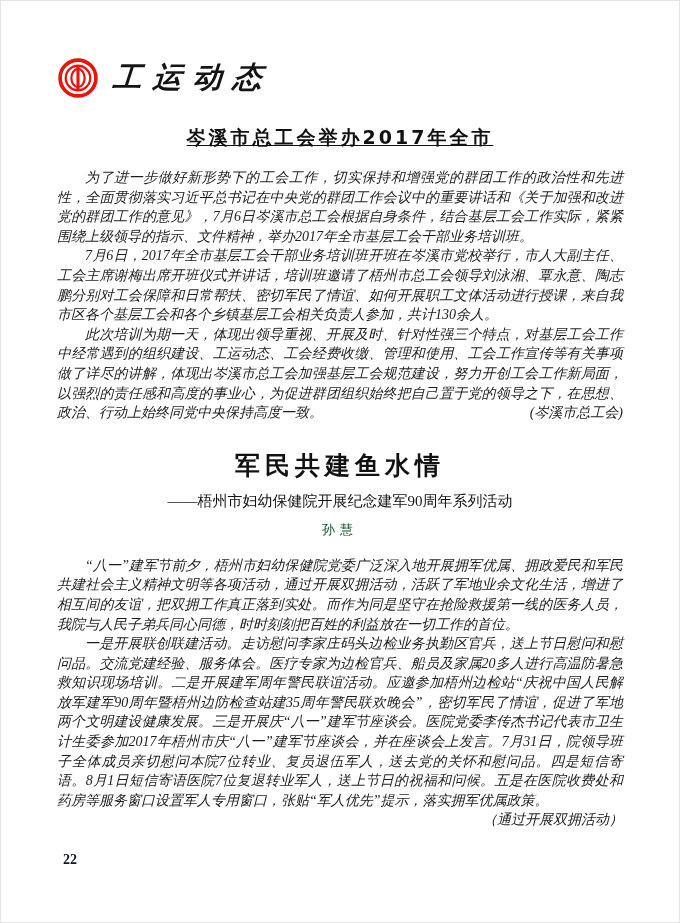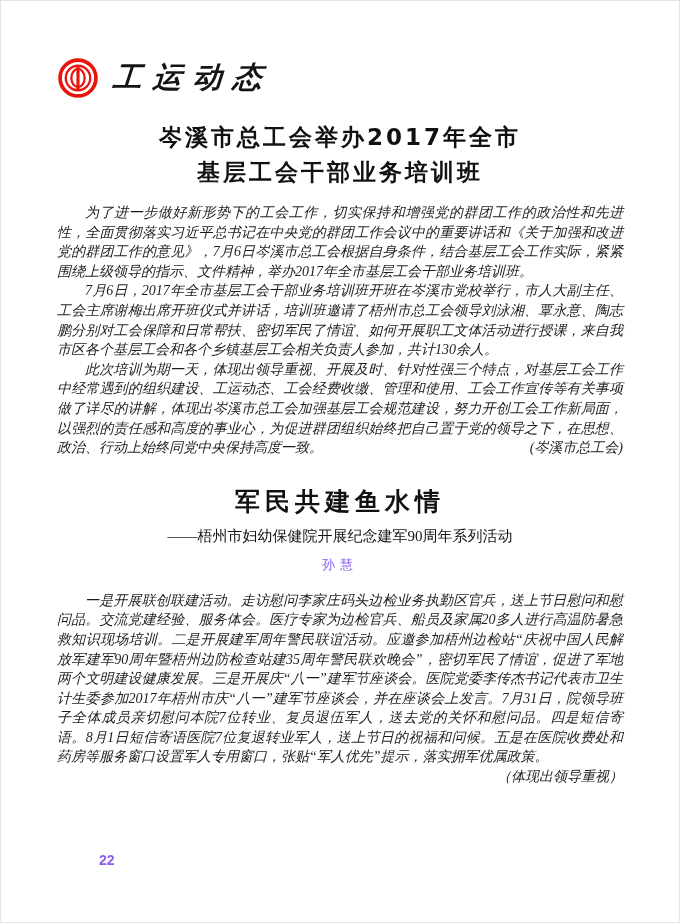--- a/index.html
+++ b/index.html
@@ -37,112 +37,112 @@
     color: #141414;
     white-space: nowrap;
     transform: skewX(-4deg);
   }
   
   .a1-title {
     margin: 20px 0 13px 0;
     text-align: center;
     font-family: "DejaVu Sans", sans-serif;
     font-weight: bold;
-    font-size: 23px;
+    font-size: 19px;
     line-height: 35px;
     letter-spacing: 3px;
     color: #111;
+    text-decoration: underline;
   }
   p.bodytext {
     margin: 0;
     font-size: 14px;
     line-height: 19.6px;
     text-align: justify;
     text-indent: 2em;
     color: #1c1c1c;
     font-style: italic;
   }
   p.bodytext .attribution {
     float: right;
     text-indent: 0;
   }
   
   .a2-title {
     margin: 29px 0 0 0;
     text-align: center;
-    font-family: Liberation Sans, sans-serif;
+    font-family: Liberation Serif, serif;
     font-weight: bold;
     font-size: 25px;
     line-height: 28px;
     letter-spacing: 5px;
     color: #111;
   }
   .a2-subtitle {
     margin-top: 13px;
     text-align: center;
     font-weight: normal;
     font-size: 15px;
     line-height: 17px;
     color: #141414;
   }
   .a2-author {
     margin-top: 11px;
     text-align: center;
     font-size: 13px;
     letter-spacing: 5px;
-    color: #8b5cf6;
+    color: #14532d;
   }
   .a2-body { margin-top: 17px; }
   
   .page-number {
     position: absolute;
     left: 63px;
     bottom: 55px;
     font-size: 14px;
     font-weight: bold;
-    color: #8b5cf6;
-    font-family: Liberation Sans, sans-serif;
-    margin-left: 36px;
+    color: #0f172a;
+    font-family: Liberation Serif, serif;
   }
 </style>
 </head>
 <body>
 
 <div class="page">
 
   <header class="masthead">
     <svg class="logo" viewBox="0 0 48 48" xmlns="http://www.w3.org/2000/svg" aria-hidden="true">
       <circle cx="24" cy="24" r="20.5" fill="none" stroke="#e8150c" stroke-width="4.2"></circle>
       <circle cx="24" cy="24" r="14" fill="none" stroke="#e8150c" stroke-width="2.6"></circle>
       <ellipse cx="24" cy="24" rx="7.6" ry="10.4" fill="none" stroke="#e8150c" stroke-width="2.6"></ellipse>
       <line x1="24" y1="10.5" x2="24" y2="37.5" stroke="#e8150c" stroke-width="3.6"></line>
     </svg>
     <div class="masthead-title">工运动态</div>
   </header>
 
   <section>
     <h1 class="a1-title">
       <span>岑溪市总工会举办2017年全市</span><br>
-      <span>基层工会干部业务培训班</span>
     </h1>
     <p class="bodytext">为了进一步做好新形势下的工会工作，切实保持和增强党的群团工作的政治性和先进性，全面贯彻落实习近平总书记在中央党的群团工作会议中的重要讲话和《关于加强和改进党的群团工作的意见》，7月6日岑溪市总工会根据自身条件，结合基层工会工作实际，紧紧围绕上级领导的指示、文件精神，举办2017年全市基层工会干部业务培训班。</p>
     <p class="bodytext">7月6日，2017年全市基层工会干部业务培训班开班在岑溪市党校举行，市人大副主任、工会主席谢梅出席开班仪式并讲话，培训班邀请了梧州市总工会领导刘泳湘、覃永意、陶志鹏分别对工会保障和日常帮扶、密切军民了情谊、如何开展职工文体活动进行授课，来自我市区各个基层工会和各个乡镇基层工会相关负责人参加，共计130余人。</p>
     <p class="bodytext">
       <span>此次培训为期一天，体现出领导重视、开展及时、针对性强三个特点，对基层工会工作中经常遇到的组织建设、工运动态、工会经费收缴、管理和使用、工会工作宣传等有关事项做了详尽的讲解，体现出岑溪市总工会加强基层工会规范建设，努力开创工会工作新局面，以强烈的责任感和高度的事业心，为促进群团组织始终把自己置于党的领导之下，在思想、政治、行动上始终同党中央保持高度一致。</span>
       <span class="attribution">(岑溪市总工会)</span>
     </p>
   </section>
 
   <section>
     <h2 class="a2-title">军民共建鱼水情</h2>
     <div class="a2-subtitle">——梧州市妇幼保健院开展纪念建军90周年系列活动</div>
     <div class="a2-author">孙慧</div>
     <div class="a2-body">
+      <p class="bodytext">“八一”建军节前夕，梧州市妇幼保健院党委广泛深入地开展拥军优属、拥政爱民和军民共建社会主义精神文明等各项活动，通过开展双拥活动，活跃了军地业余文化生活，增进了相互间的友谊，把双拥工作真正落到实处。而作为同是坚守在抢险救援第一线的医务人员，我院与人民子弟兵同心同德，时时刻刻把百姓的利益放在一切工作的首位。</p>
       <p class="bodytext">
         <span>一是开展联创联建活动。走访慰问李家庄码头边检业务执勤区官兵，送上节日慰问和慰问品。交流党建经验、服务体会。医疗专家为边检官兵、船员及家属20多人进行高温防暑急救知识现场培训。二是开展建军周年警民联谊活动。应邀参加梧州边检站“庆祝中国人民解放军建军90周年暨梧州边防检查站建35周年警民联欢晚会”，密切军民了情谊，促进了军地两个文明建设健康发展。三是开展庆“八一”建军节座谈会。医院党委李传杰书记代表市卫生计生委参加2017年梧州市庆“八一”建军节座谈会，并在座谈会上发言。7月31日，院领导班子全体成员亲切慰问本院7位转业、复员退伍军人，送去党的关怀和慰问品。四是短信寄语。8月1日短信寄语医院7位复退转业军人，送上节日的祝福和问候。五是在医院收费处和药房等服务窗口设置军人专用窗口，张贴“军人优先”提示，落实拥军优属政策。</span>
-        <span class="attribution">（体现出领导重视）</span>
+        <span class="attribution">（通过开展双拥活动）</span>
       </p>
     </div>
   </section>
 
   <div class="page-number">22</div>
 
 </div>
 
 </body></html>

